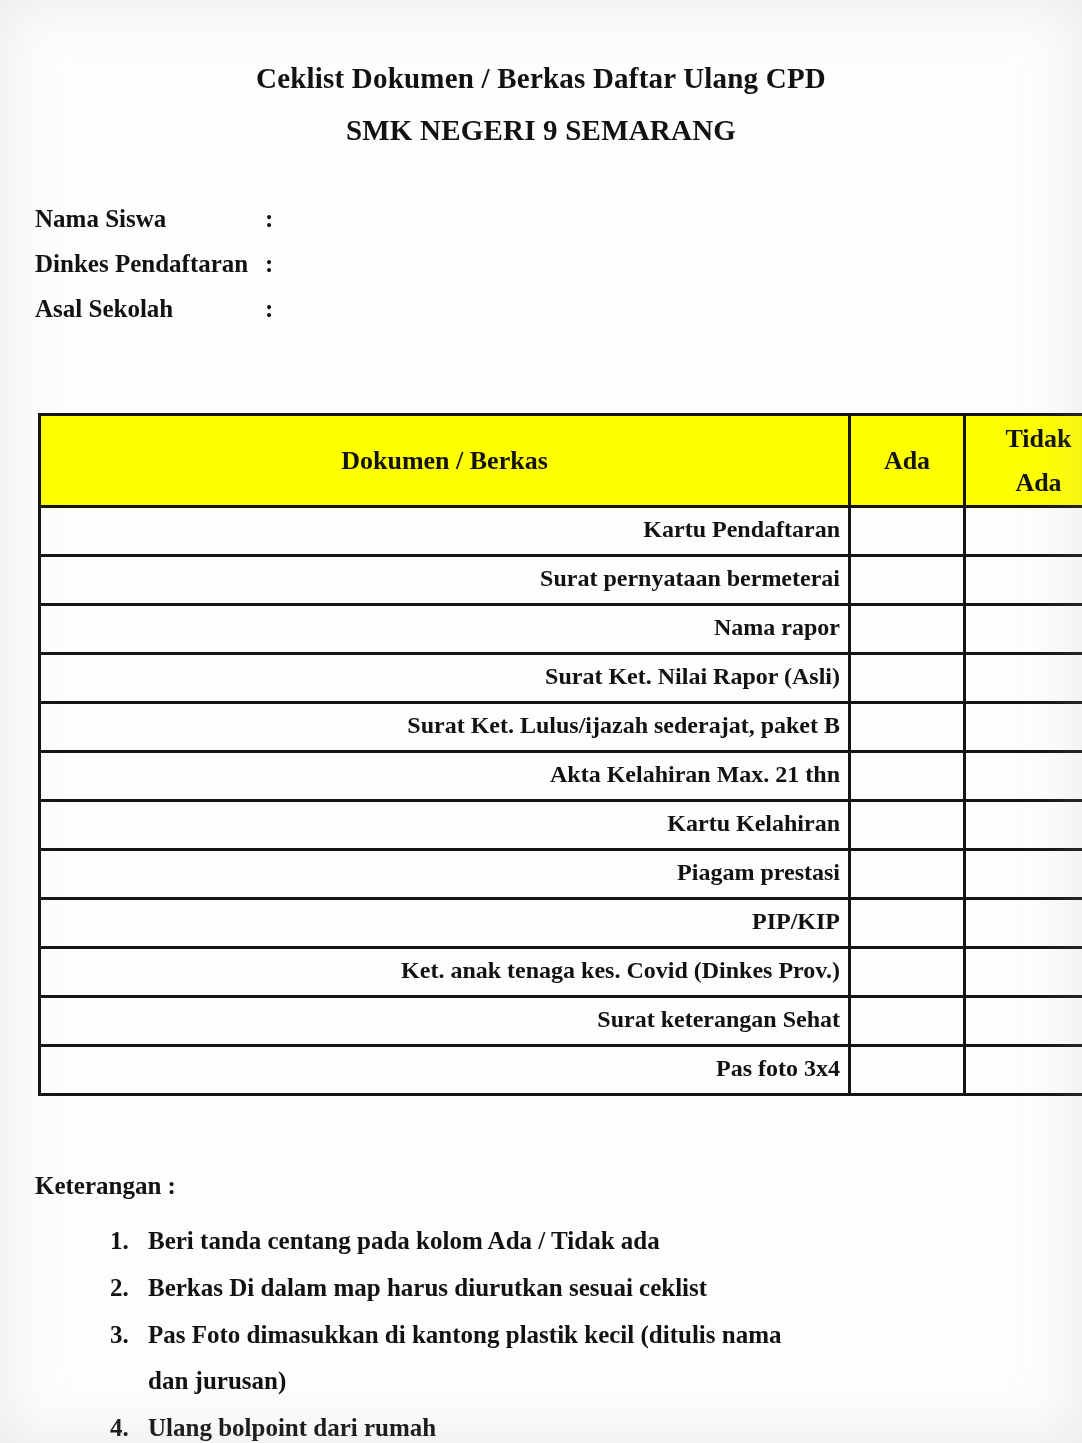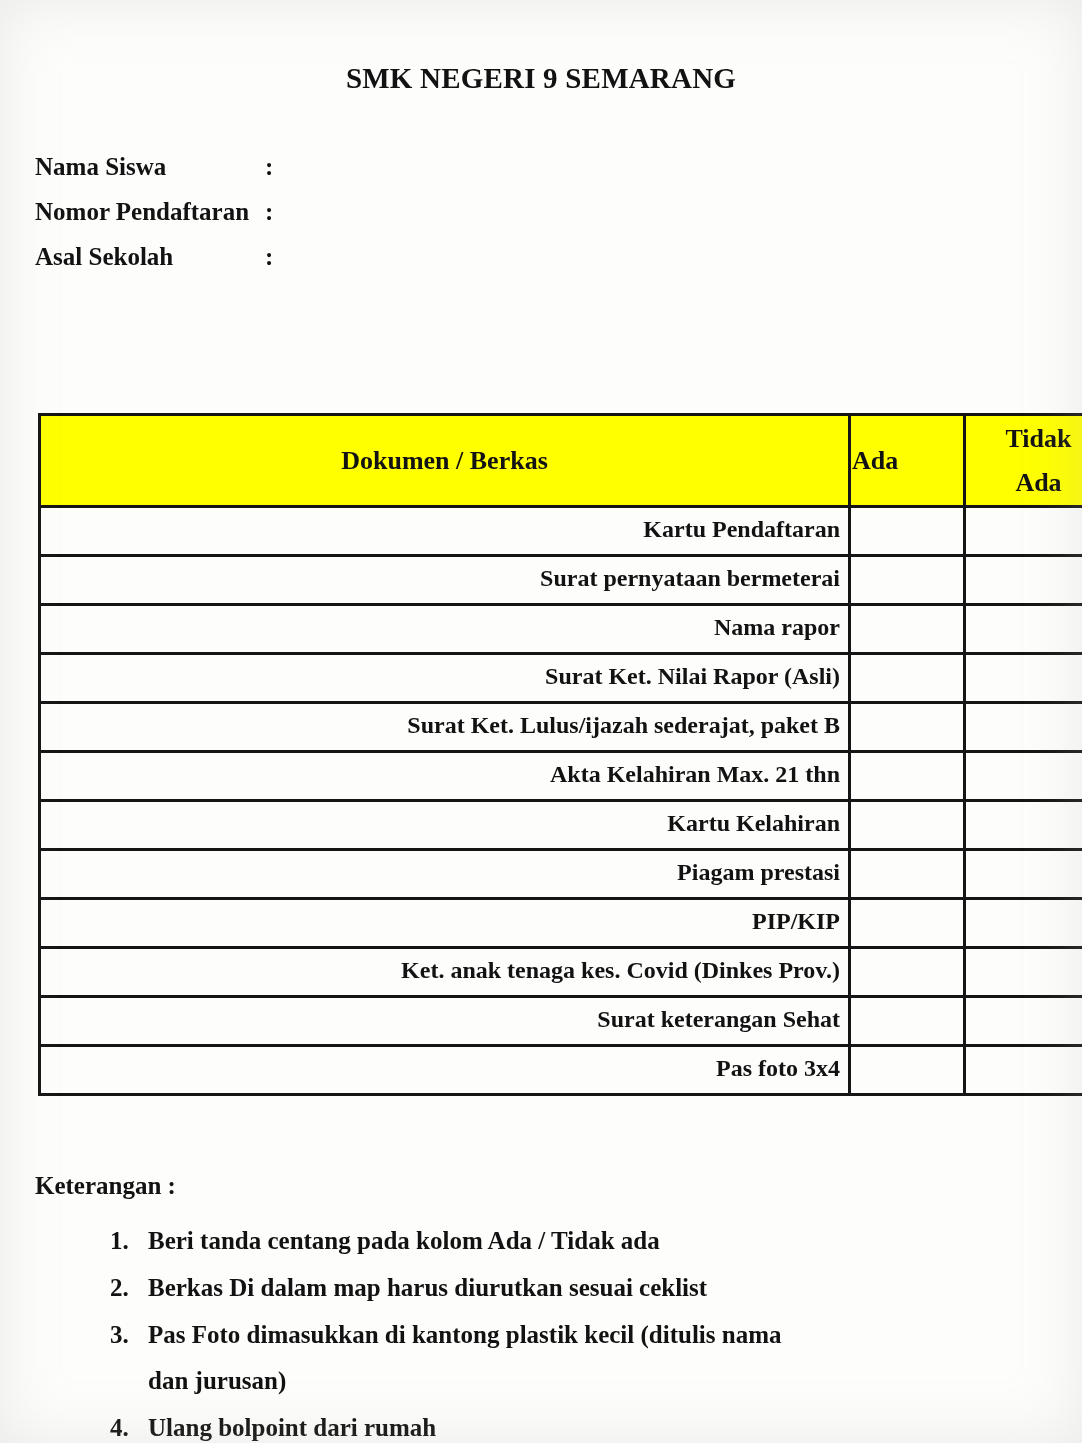--- a/index.html
+++ b/index.html
@@ -74,21 +74,21 @@
   }
   th.doc-head {
     width: 805px;
     font-size: 26px;
     text-align: center;
     height: 87px;
   }
   th.ada-head {
     width: 110px;
     font-size: 26px;
-    text-align: left;
+    text-align: center;
   }
   th.tidak-head {
     width: 117px;
     font-size: 26px;
     text-align: center;
     line-height: 44px;
     padding: 0 14px;
   }
   td.doc-cell {
     font-size: 24px;
@@ -142,31 +142,32 @@
     pointer-events: none;
     box-shadow: inset 0 0 60px rgba(180,180,175,0.25);
   }
 </style>
 </head>
 <body>
 
 <div class="page">
 
   <div class="title-block">
+    <div class="title-line">Ceklist Dokumen / Berkas Daftar Ulang CPD</div>
     <div class="title-line">SMK NEGERI 9 SEMARANG</div>
   </div>
 
   <div class="info-block">
       <div class="info-row">
         <span class="info-label">Nama Siswa</span>
         <span class="info-colon">:</span>
         <span class="info-value"></span>
       </div>
       <div class="info-row">
-        <span class="info-label">Nomor Pendaftaran</span>
+        <span class="info-label">Dinkes Pendaftaran</span>
         <span class="info-colon">:</span>
         <span class="info-value"></span>
       </div>
       <div class="info-row">
         <span class="info-label">Asal Sekolah</span>
         <span class="info-colon">:</span>
         <span class="info-value"></span>
       </div>
     </div>
 

